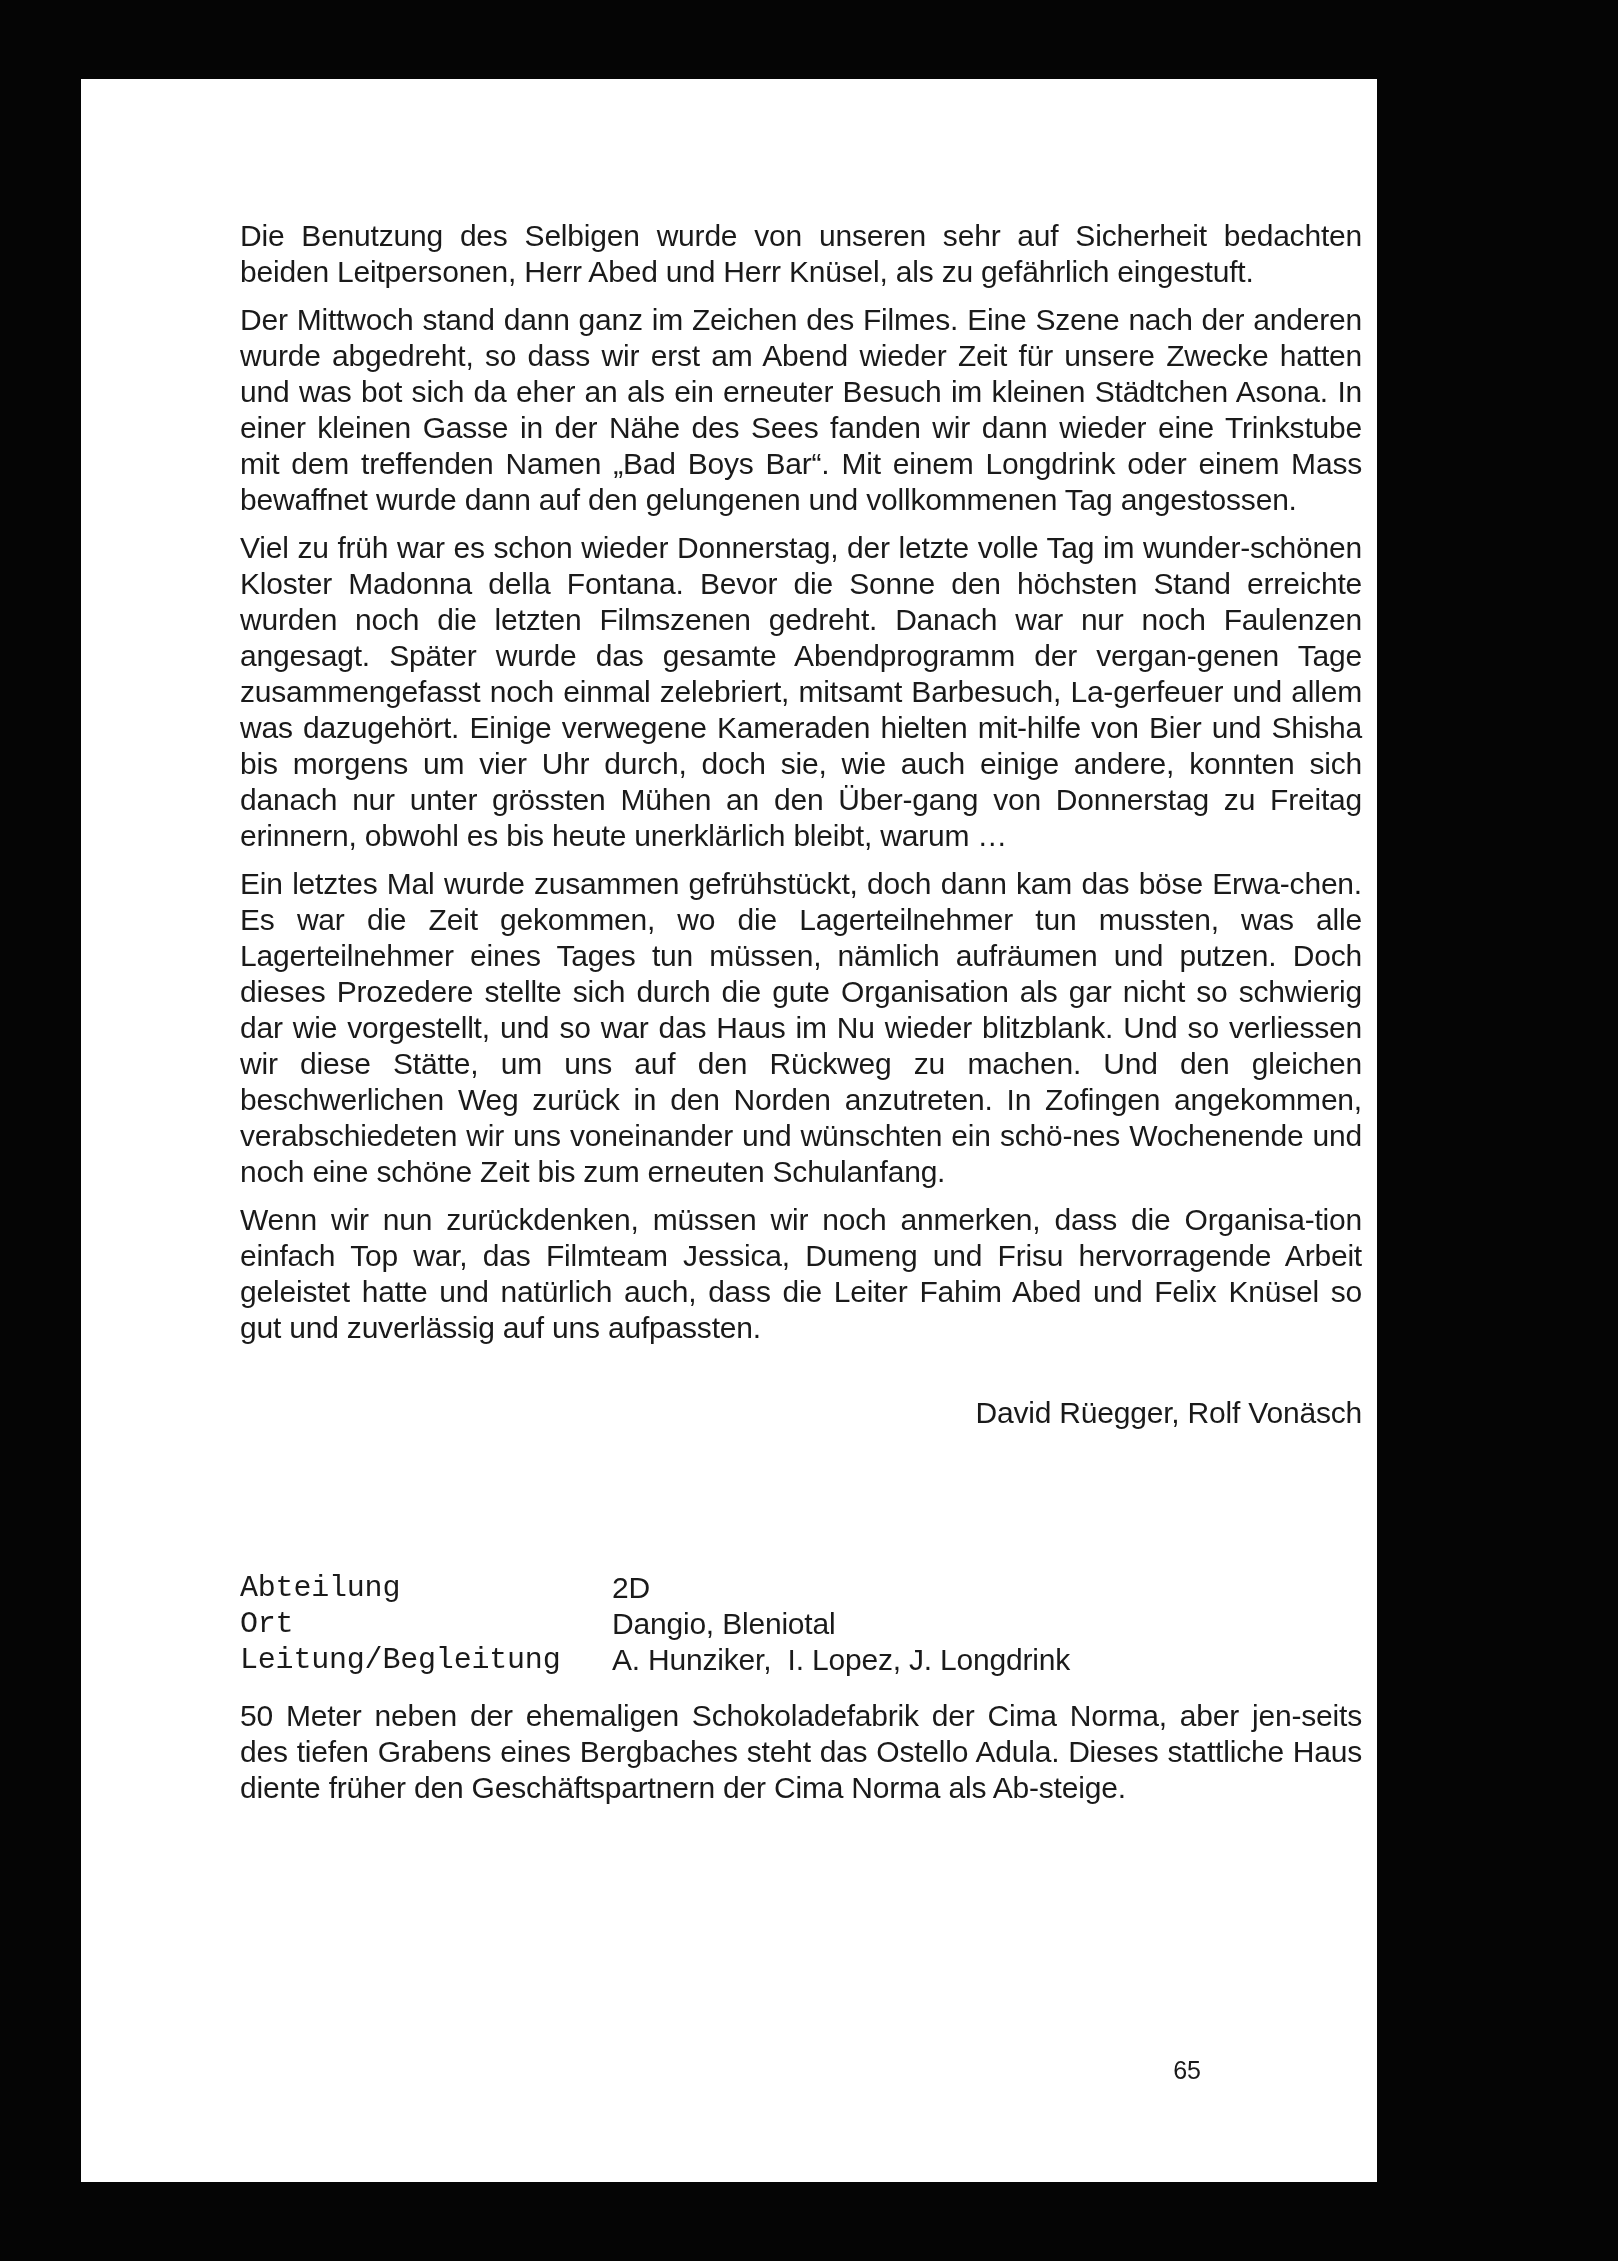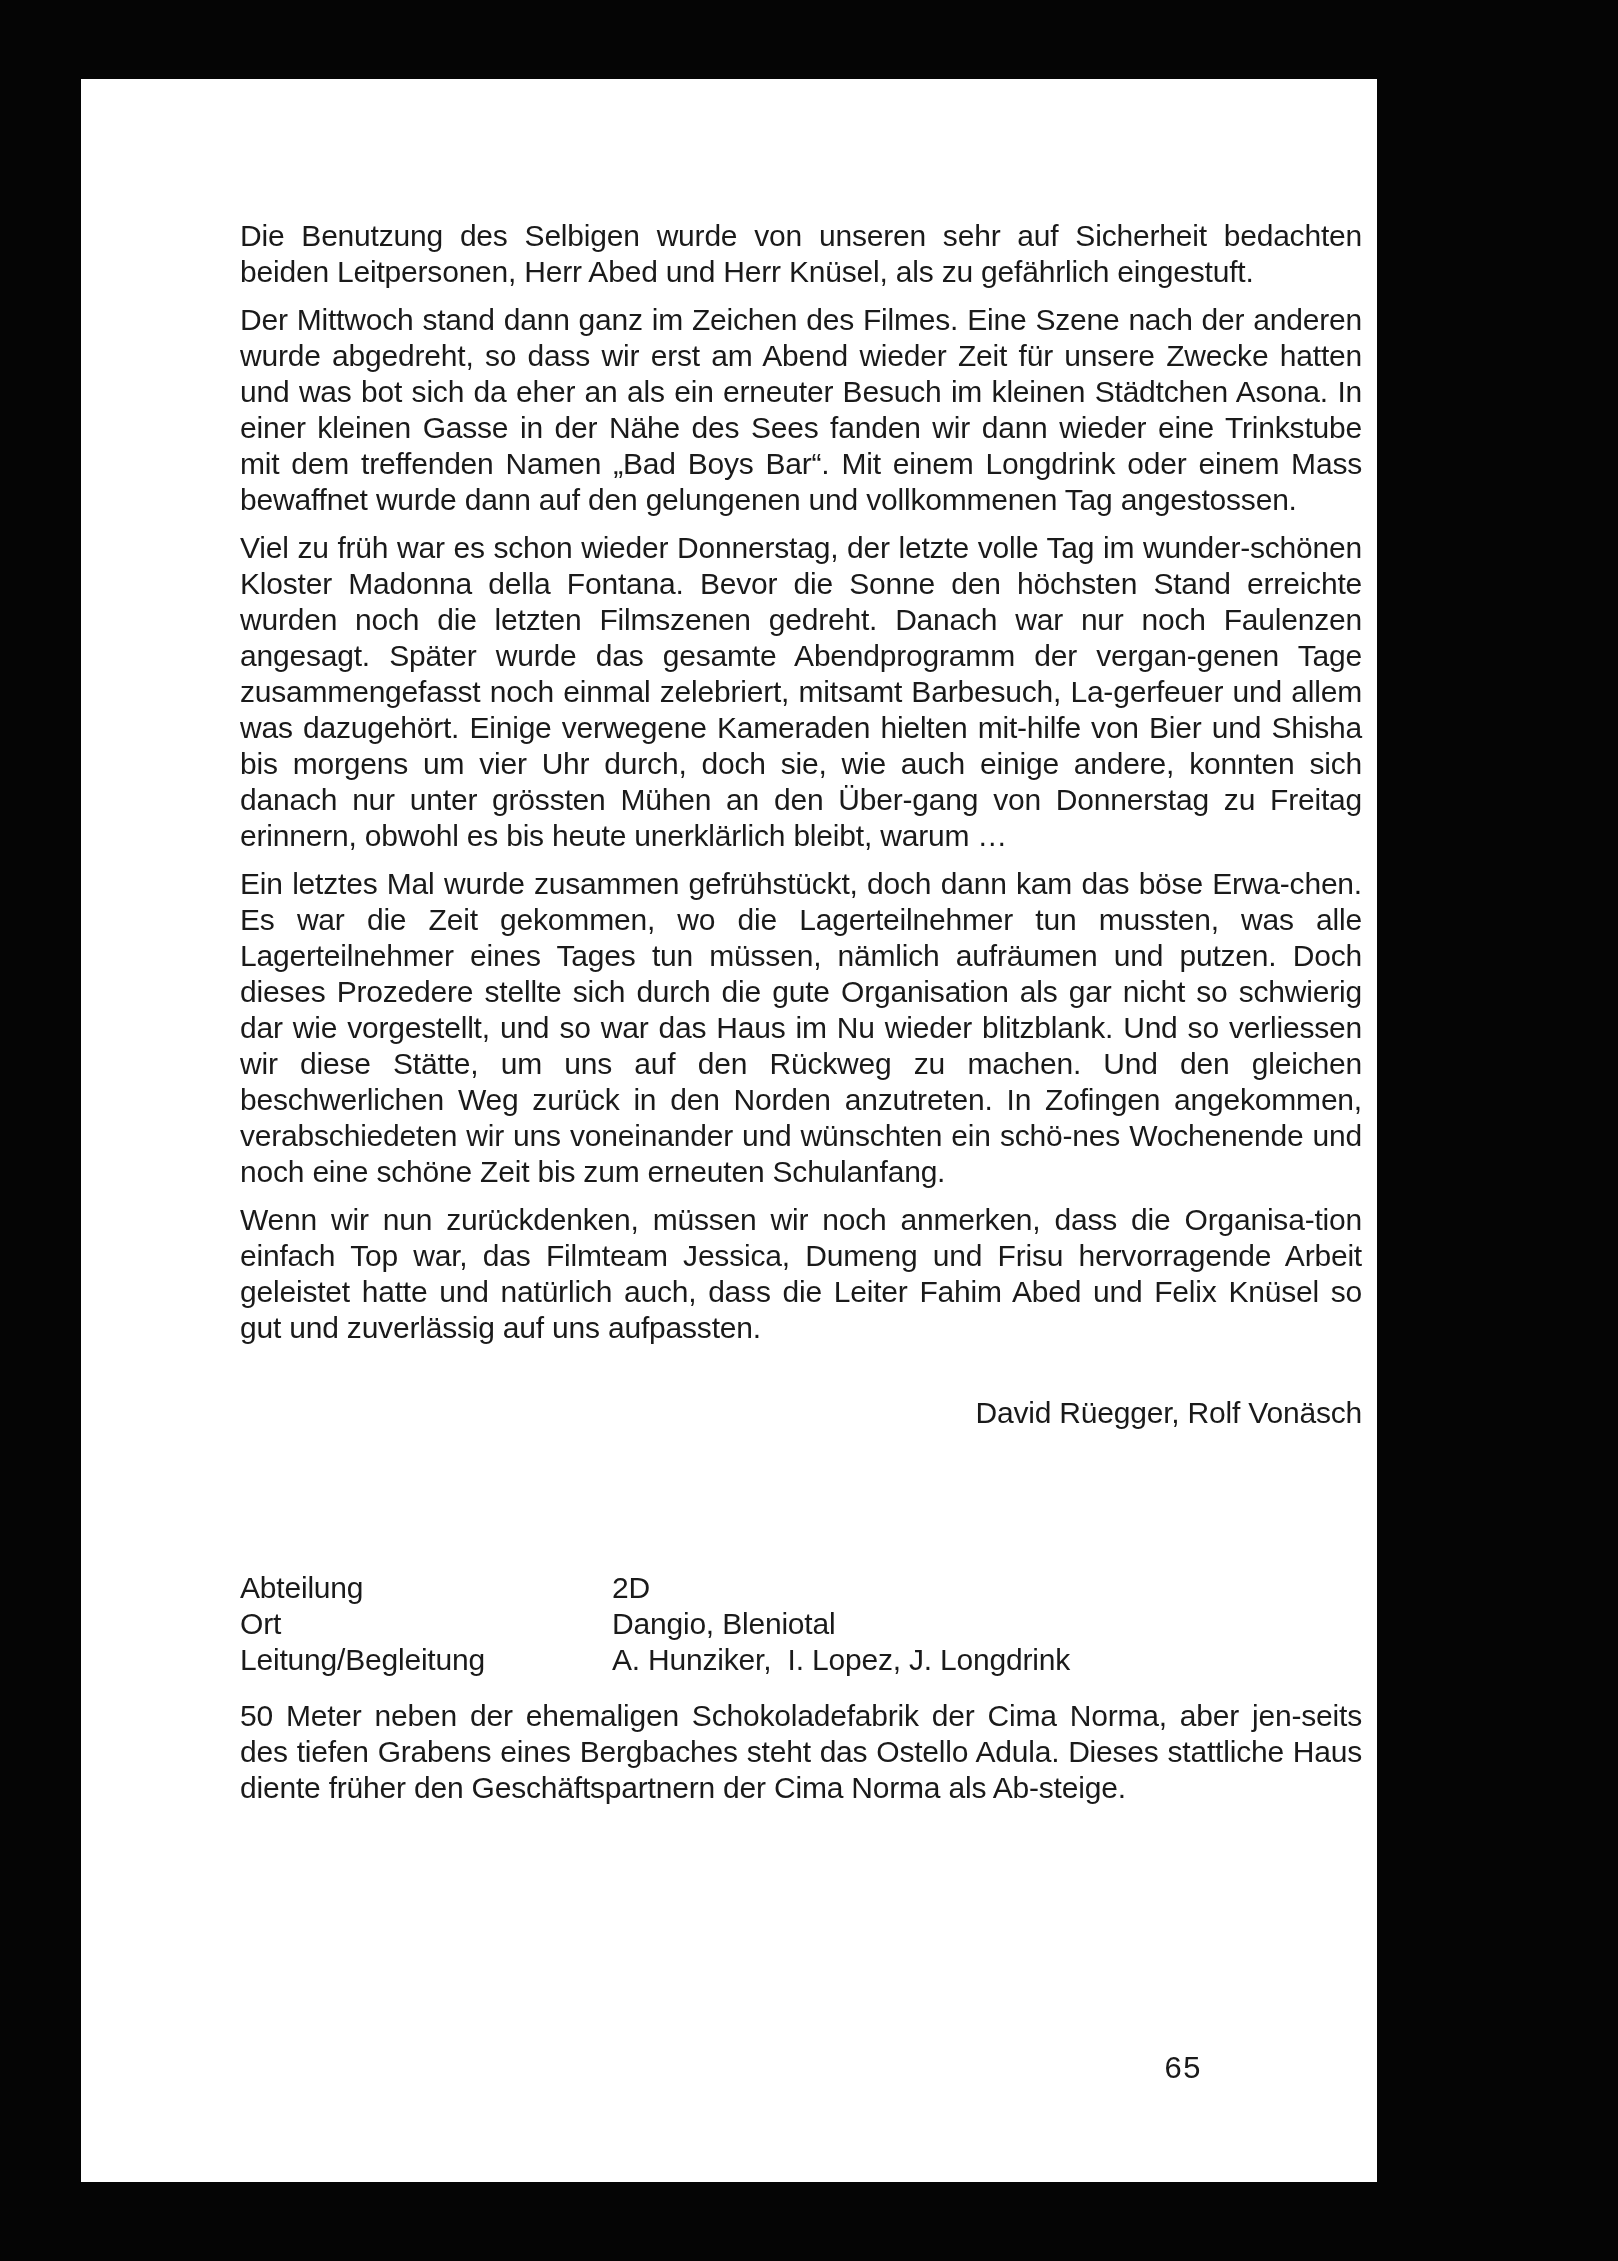--- a/index.html
+++ b/index.html
@@ -45,33 +45,34 @@
     margin-top: 139px;
     border-collapse: collapse;
   }
   .info-table td {
     padding: 0;
     vertical-align: top;
     line-height: 36px;
   }
   .info-table td.label {
     width: 372px;
+    font-family: Liberation Mono, monospace;
   }
   .info-table td.value.bold {
     font-weight: bold;
   }
   .intro {
     margin-top: 20px;
   }
   .page-number {
     position: absolute;
     right: 176px;
     top: 1973px;
-    font-family: Liberation Mono, monospace;
-    font-size: 31px;
+    font-family: Liberation Sans, sans-serif;
+    font-size: 25px;
     line-height: 36px;
     color: #1a1a1a;
   }
 </style>
 </head>
 <body>
 
 <div class="page">
   <div class="content">
 

